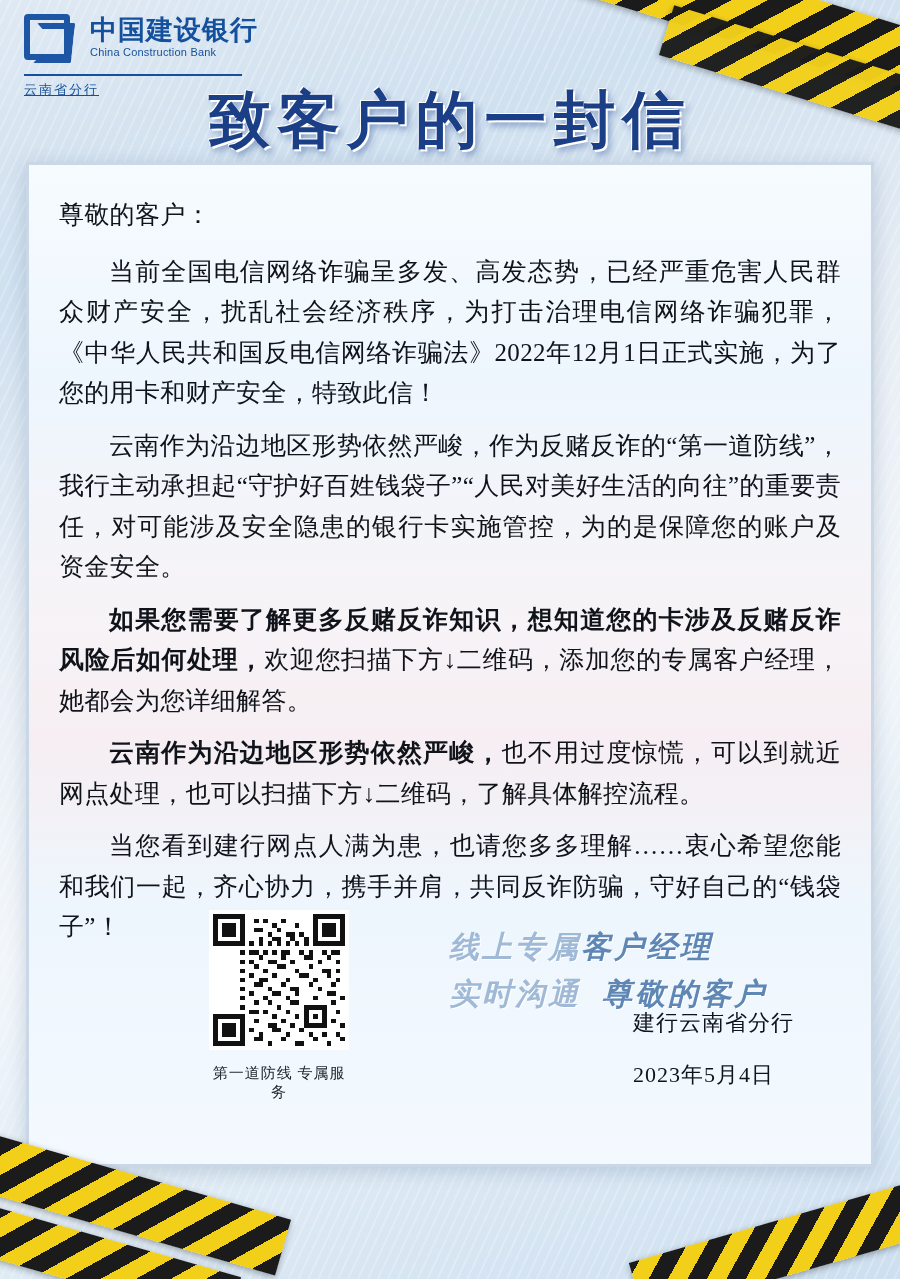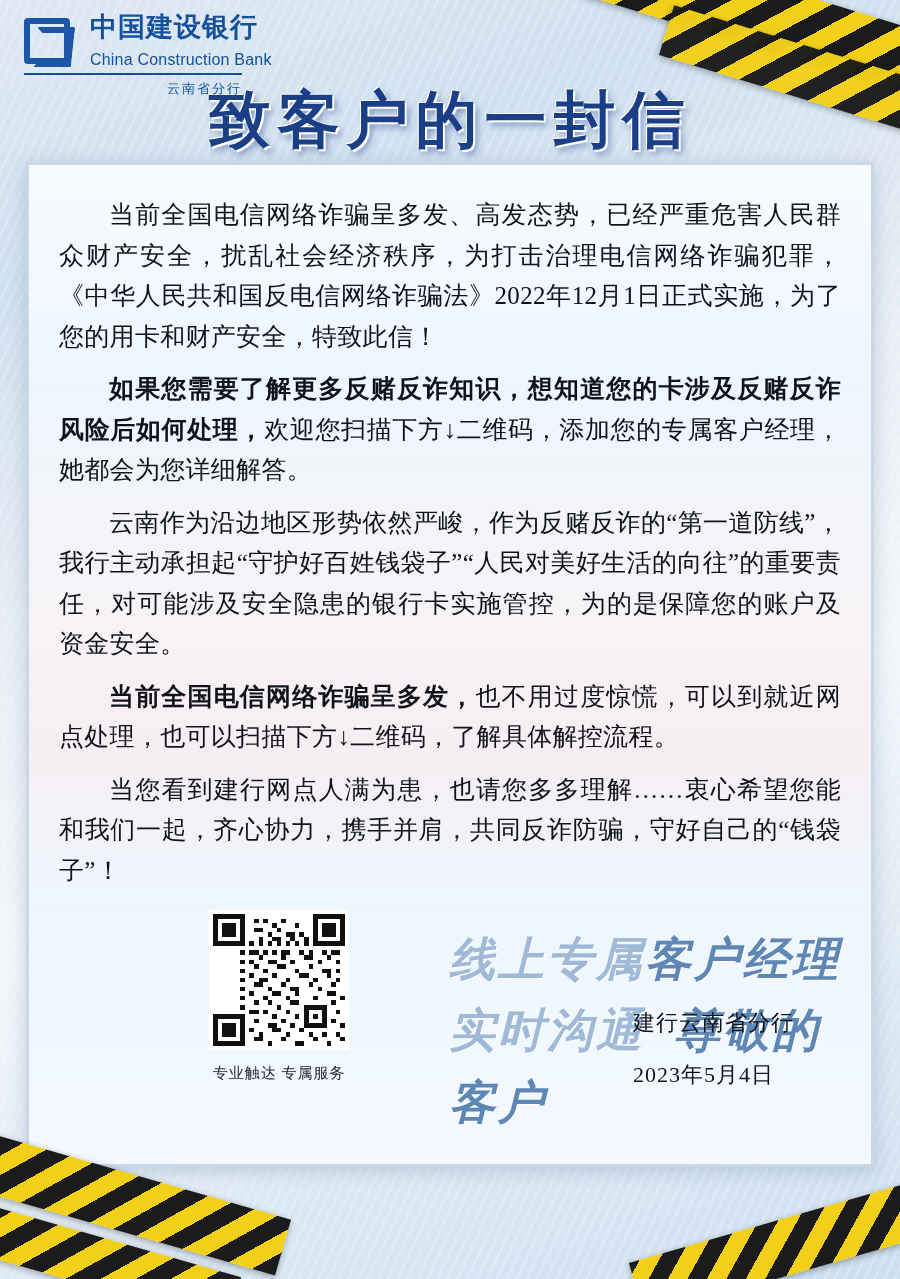--- a/index.html
+++ b/index.html
@@ -118,35 +118,36 @@
   }
   .brand-cn {
     font-family: "Liberation Serif", "DejaVu Serif", serif;
     font-weight: bold;
     font-size: 27px;
     letter-spacing: 1px;
     color: #14509b;
     line-height: 1;
   }
   .brand-en {
-    font-size: 16px;
+    font-size: 11px;
     color: #14509b;
     letter-spacing: 0.2px;
-    margin-top: 11px;
+    margin-top: 3px;
     line-height: 1;
   }
   .brand-sub {
-    margin-top: 5px;
+    margin-top: 14px;
     padding-top: 5px;
     border-top: 2px solid #14509b;
     width: 218px;
-    text-align: right;
+    text-align: left;
     font-size: 13px;
     color: #14509b;
     letter-spacing: 2px;
+    text-decoration: underline;
   }
 
   
   .title {
     position: absolute;
     top: 78px;
     left: 0;
     width: 900px;
     text-align: center;
     z-index: 7;
@@ -234,21 +235,21 @@
     letter-spacing: 1px;
   }
   .slogan {
     position: absolute;
     left: 390px;
     top: 14px;
     width: 400px;
     font-family: "Liberation Serif", "DejaVu Serif", serif;
     font-weight: bold;
     font-style: italic;
-    font-size: 46px;
+    font-size: 30px;
     letter-spacing: 3px;
     line-height: 1.55;
     color: #9fb9d6;
     text-shadow: 1px 1px 0 #ffffff;
   }
   .slogan .strong {
     color: #5f87b5;
   }
   .sign {
     position: absolute;
@@ -286,24 +287,25 @@
         <div class="brand-en">China Construction Bank</div>
       </div>
     </div>
     <div class="brand-sub">云南省分行</div>
   </div>
 
   <div class="title">致客户的一封信</div>
 
   <div class="card">
     <div class="letter">
+      <p class="salutation">尊敬的客户：</p>
       <p class="indent">当前全国电信网络诈骗呈多发、高发态势，已经严重危害人民群众财产安全，扰乱社会经济秩序，为打击治理电信网络诈骗犯罪，《中华人民共和国反电信网络诈骗法》2022年12月1日正式实施，为了您的用卡和财产安全，特致此信！</p>
+      <p class="indent">云南作为沿边地区形势依然严峻，作为反赌反诈的“第一道防线”，我行主动承担起“守护好百姓钱袋子”“人民对美好生活的向往”的重要责任，对可能涉及安全隐患的银行卡实施管控，为的是保障您的账户及资金安全。</p>
       <p class="indent"><span class="bold-lead">如果您需要了解更多反赌反诈知识，想知道您的卡涉及反赌反诈风险后如何处理，</span><span>欢迎您扫描下方↓二维码，添加您的专属客户经理，她都会为您详细解答。</span></p>
-      <p class="indent">云南作为沿边地区形势依然严峻，作为反赌反诈的“第一道防线”，我行主动承担起“守护好百姓钱袋子”“人民对美好生活的向往”的重要责任，对可能涉及安全隐患的银行卡实施管控，为的是保障您的账户及资金安全。</p>
-      <p class="indent"><span class="bold-lead">当前全国电信网络诈骗呈多发，</span><span>也不用过度惊慌，可以到就近网点处理，也可以扫描下方↓二维码，了解具体解控流程。</span></p>
+      <p class="indent"><span class="bold-lead">云南作为沿边地区形势依然严峻，</span><span>也不用过度惊慌，可以到就近网点处理，也可以扫描下方↓二维码，了解具体解控流程。</span></p>
       <p class="indent">当您看到建行网点人满为患，也请您多多理解……衷心希望您能和我们一起，齐心协力，携手并肩，共同反诈防骗，守好自己的“钱袋子”！</p>
     </div>
 
     <div class="bottom">
 
       <div class="qr-wrap">
         <svg class="qr" viewBox="0 0 29 29" shape-rendering="crispEdges">
           <rect width="29" height="29" fill="#ffffff"></rect>
           <g fill="#111111">
 
@@ -434,21 +436,21 @@
               <rect x="27" y="26" width="1" height="1"></rect>
             <rect x="9" y="27" width="2" height="1"></rect>
               <rect x="12" y="28" width="1" height="1"></rect>
             <rect x="15" y="27" width="1" height="1"></rect>
               <rect x="18" y="28" width="2" height="1"></rect>
             <rect x="22" y="27" width="1" height="1"></rect>
               <rect x="25" y="28" width="1" height="1"></rect>
             <rect x="28" y="27" width="1" height="1"></rect>
           </g>
         </svg>
-        <div class="qr-caption">专业触达 专属服务</div>
+        <div class="qr-caption">第一道防线 专属服务</div>
       </div>
 
       <div class="slogan">
         <div>
           <span>线上专属</span><span class="strong">客户经理</span>
         </div>
         <div>
           <span>实时沟通</span>&nbsp;&nbsp;<span class="strong">尊敬的客户</span>
         </div>
       </div>

